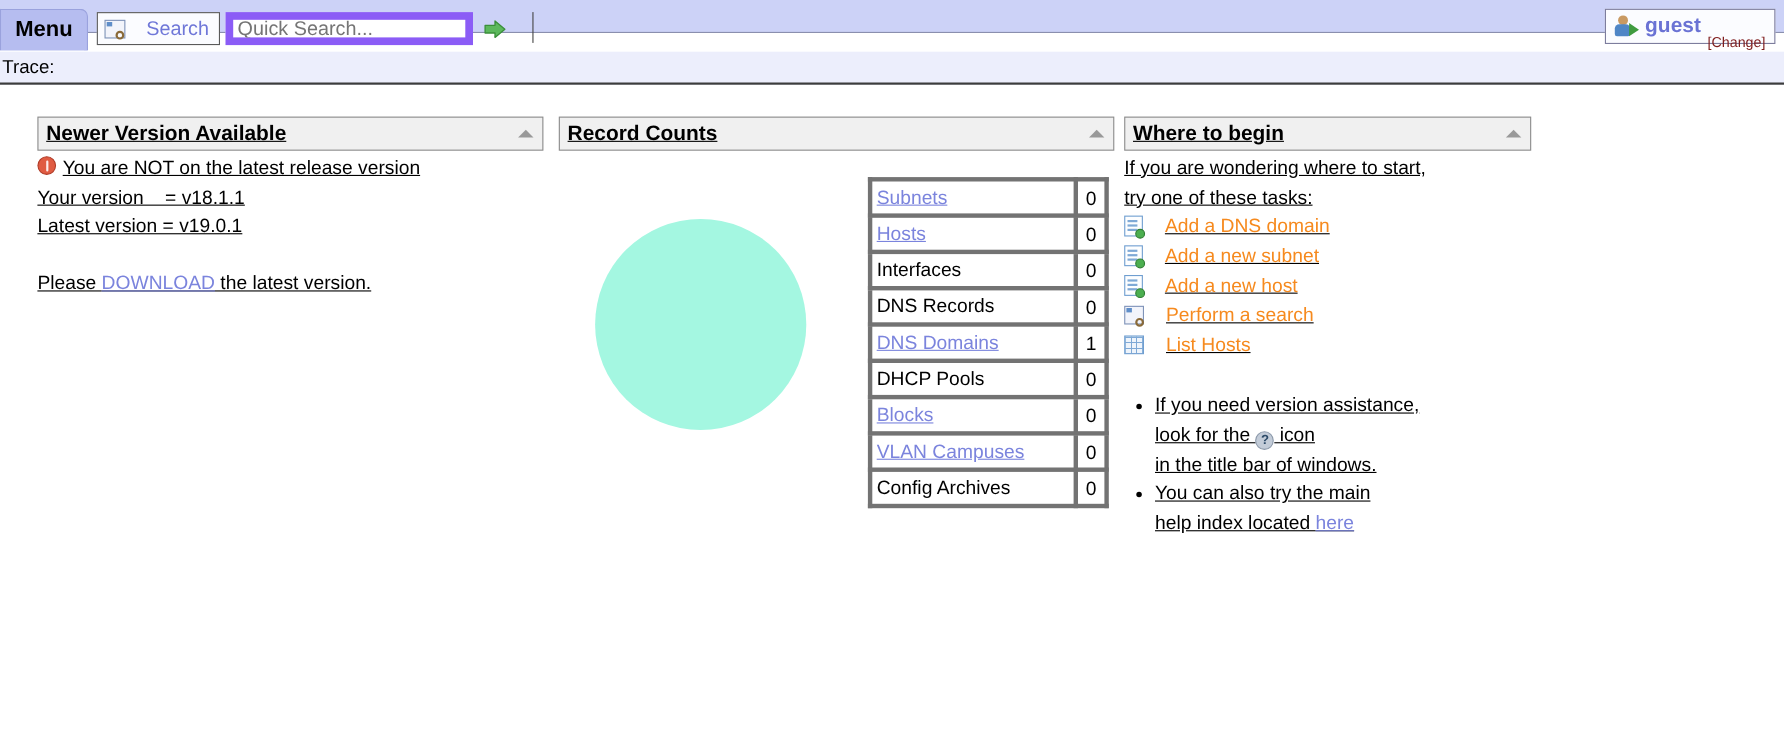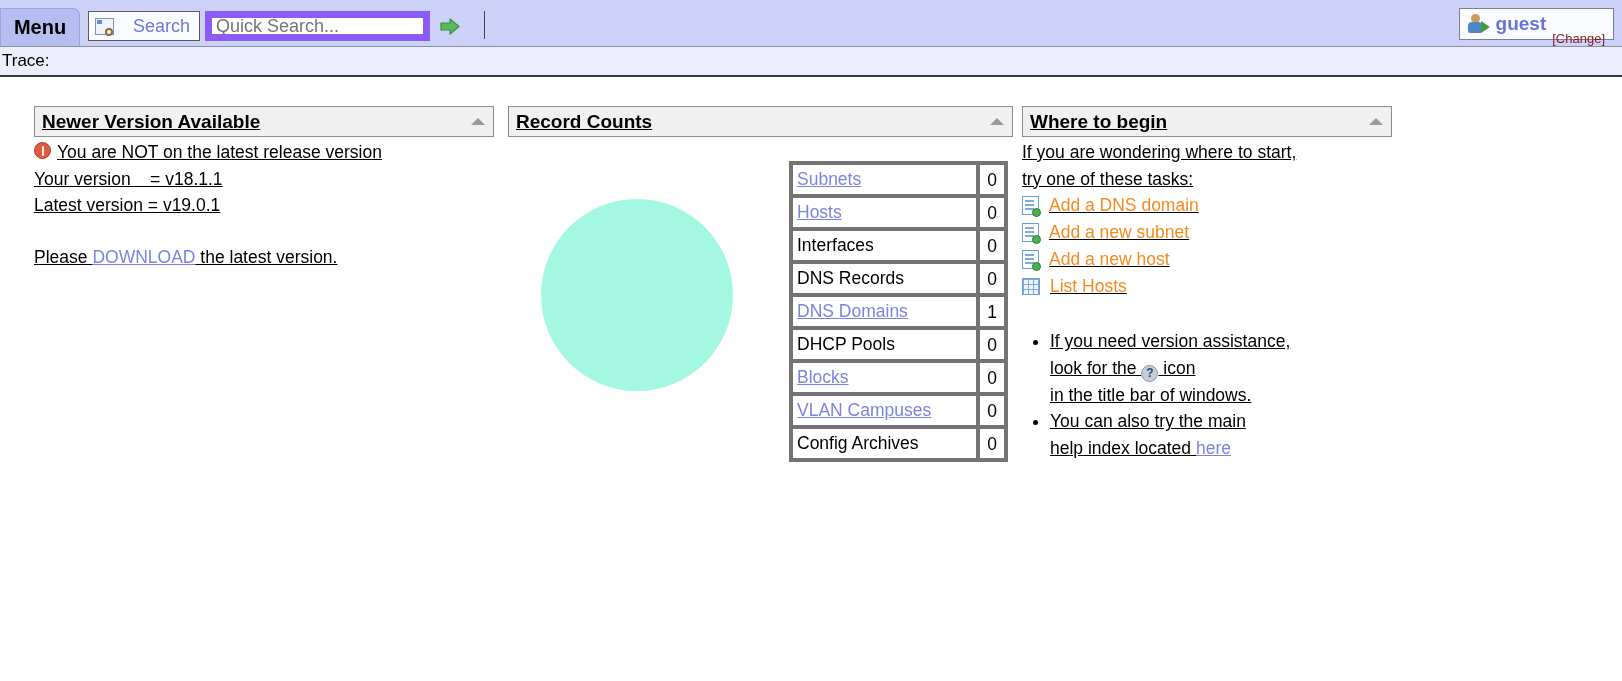--- a/index.html
+++ b/index.html
@@ -15,21 +15,21 @@
     position: relative;
     font-size: 17px;
     color: #000;
   }
 
   
   .topbar {
     position: absolute;
     left: 0; top: 0;
     width: 1622px;
-    height: 47px;
+    height: 30px;
     background: #ccd2f7;
     border-bottom: 1px solid #8a8fae;
     box-sizing: border-box;
   }
   .menu-tab {
     position: absolute;
     left: 0; top: 8px;
     width: 80px;
     height: 38px;
     background: #b6bdf0;
@@ -269,21 +269,21 @@
     color: #7b84dd;
     text-decoration: underline;
     cursor: pointer;
   }
 
   
   #panel-begin { left: 1022px; top: 106px; width: 370px; }
   .task-row {
     display: flex;
     align-items: center;
-    gap: 10px;
+    gap: 20px;
     height: 27px;
     cursor: pointer;
   }
   .task-row .tlabel {
     color: #f68a1e;
     font-size: 17.5px;
   }
   .icon-doc-add {
     flex: 0 0 auto;
     width: 17px; height: 19px;
@@ -499,20 +499,24 @@
         </div>
         <div class="task-row">
           <span class="icon-doc-add"></span>
           <span class="tlabel">Add a new subnet</span>
         </div>
         <div class="task-row">
           <span class="icon-doc-add"></span>
           <span class="tlabel">Add a new host</span>
         </div>
         <div class="task-row">
+          <span class="icon-search-sm"></span>
+          <span class="tlabel">Perform a search</span>
+        </div>
+        <div class="task-row">
           <span class="icon-grid"></span>
           <span class="tlabel">List Hosts</span>
         </div>
       </div>
 
     <ul class="tips">
       <li>
         <span>If you need version assistance,</span><br>
         <span>look for the </span><span class="icon-help">?</span><span> icon</span><br>
         <span>in the title bar of windows.</span>

